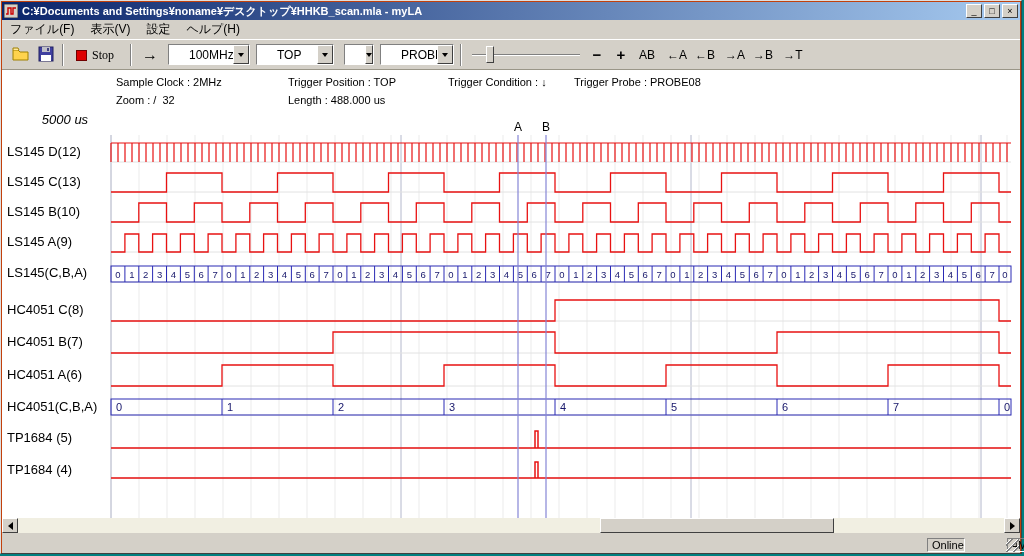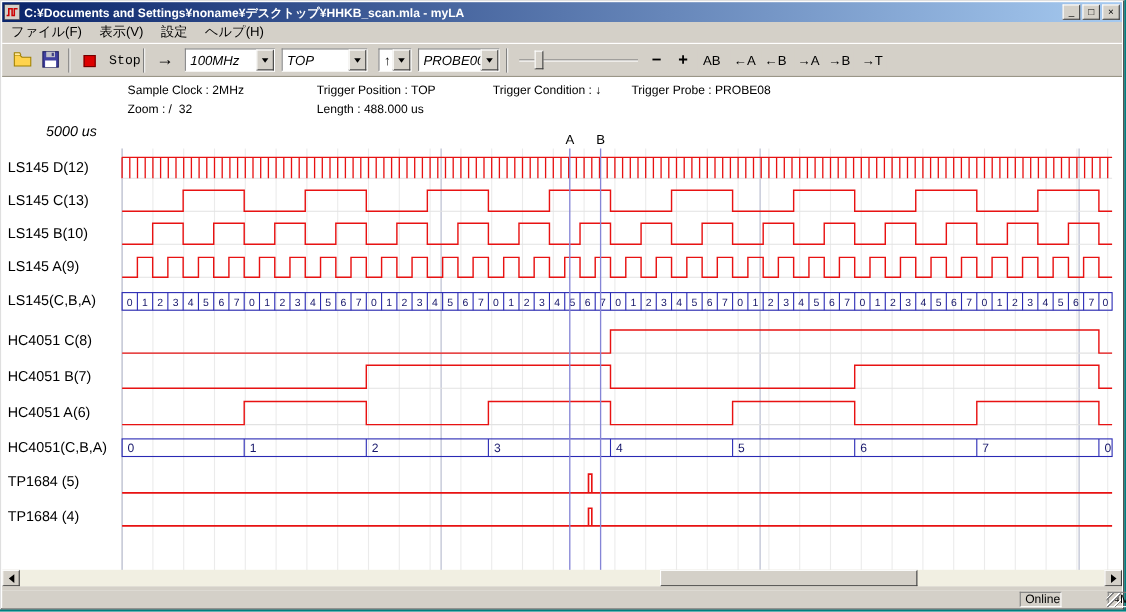--- a/index.html
+++ b/index.html
@@ -1,20 +1,20 @@
 <!DOCTYPE html>
 <html><head>
 <meta charset="utf-8">
 <style>
   * { box-sizing: border-box; margin: 0; padding: 0; }
   html,body { width:1024px; height:556px; overflow:hidden; }
   body { background:#007f7f; font-family:"Liberation Sans", sans-serif; }
 
   .window { position:absolute; left:0; top:0; width:1022px; height:554px;
-            background:#ffffff; border:1px solid; border-color:#dfdfdf #404040 #404040 #dfdfdf; }
+            background:#c2410c; border:1px solid; border-color:#dfdfdf #404040 #404040 #dfdfdf; }
 
   
   .titlebar { position:absolute; left:1px; top:1px; right:1px; height:18px;
               background:linear-gradient(90deg,#0a246a,#a6caf0);
               display:flex; align-items:center; padding:0 2px; }
   .title-text { color:#fff; font-size:11px; font-weight:bold; margin-left:4px; flex:1;
                 white-space:nowrap; overflow:hidden; }
   .win-btn { width:16px; height:14px; background:#d4d0c8; border:1px solid;
              border-color:#fff #404040 #404040 #fff; font-size:9px; line-height:11px;
              text-align:center; margin-left:2px; font-family:"Liberation Sans",sans-serif; padding:0; }
@@ -25,27 +25,27 @@
   .menu-item { padding:2px 8px; }
 
   
   .toolbar { position:absolute; left:1px; top:38px; right:1px; height:31px;
              background:#d4d0c8; border-top:1px solid #fff; border-bottom:1px solid #9a9688; }
   .toolbar > * { position:absolute; }
   .tb-icon-btn { top:3px; width:24px; height:24px; background:#d4d0c8; border:none; }
   .tb-sep { top:4px; width:2px; height:22px; border-left:1px solid #808080; border-right:1px solid #fff; }
   .stop-btn { left:68px; top:3px; height:24px; width:58px; background:#d4d0c8; border:none;
               display:flex; align-items:center; gap:5px; padding-left:6px; font-size:12px;
-              font-family:Liberation Mono, monospace;justify-content:space-between; }
+              font-family:Liberation Serif, serif; }
   .stop-square { width:11px; height:11px; background:#dd0000; border:1px solid #700000; display:inline-block; }
   .run-btn { left:136px; top:3px; width:24px; height:24px; background:#d4d0c8; border:none;
              font-size:16px; font-weight:bold; line-height:22px; }
   .combo { top:4px; height:21px; background:#fff; border:1px solid; border-color:#808080 #fff #fff #808080;
            display:flex; align-items:center; font-size:12px; }
-  .combo-val { flex:1; padding-left:4px; white-space:nowrap; overflow:hidden;font-style:italic; }
+  .combo-val { flex:1; padding-left:20px; white-space:nowrap; overflow:hidden; }
   .combo-btn { width:16px; height:19px; background:#d4d0c8; border:1px solid;
                border-color:#fff #404040 #404040 #fff; display:flex; align-items:center; justify-content:center; }
   .tri-down { width:0; height:0; border:3px solid transparent; border-top:4px solid #000; margin-top:4px; }
   .slider { left:468px; top:4px; width:112px; height:22px; }
   .slider-track { position:absolute; left:2px; right:2px; top:10px; height:2px;
                   border-top:1px solid #808080; border-bottom:1px solid #fff; }
   .slider-thumb { position:absolute; left:16px; top:2px; width:8px; height:17px; background:#d4d0c8;
                   border:1px solid; border-color:#fff #404040 #404040 #fff; }
   .tb-txt-btn { top:4px; height:22px; background:#d4d0c8; border:none; font-size:12px;
                 line-height:22px; text-align:center; font-family:"Liberation Sans",sans-serif; }

